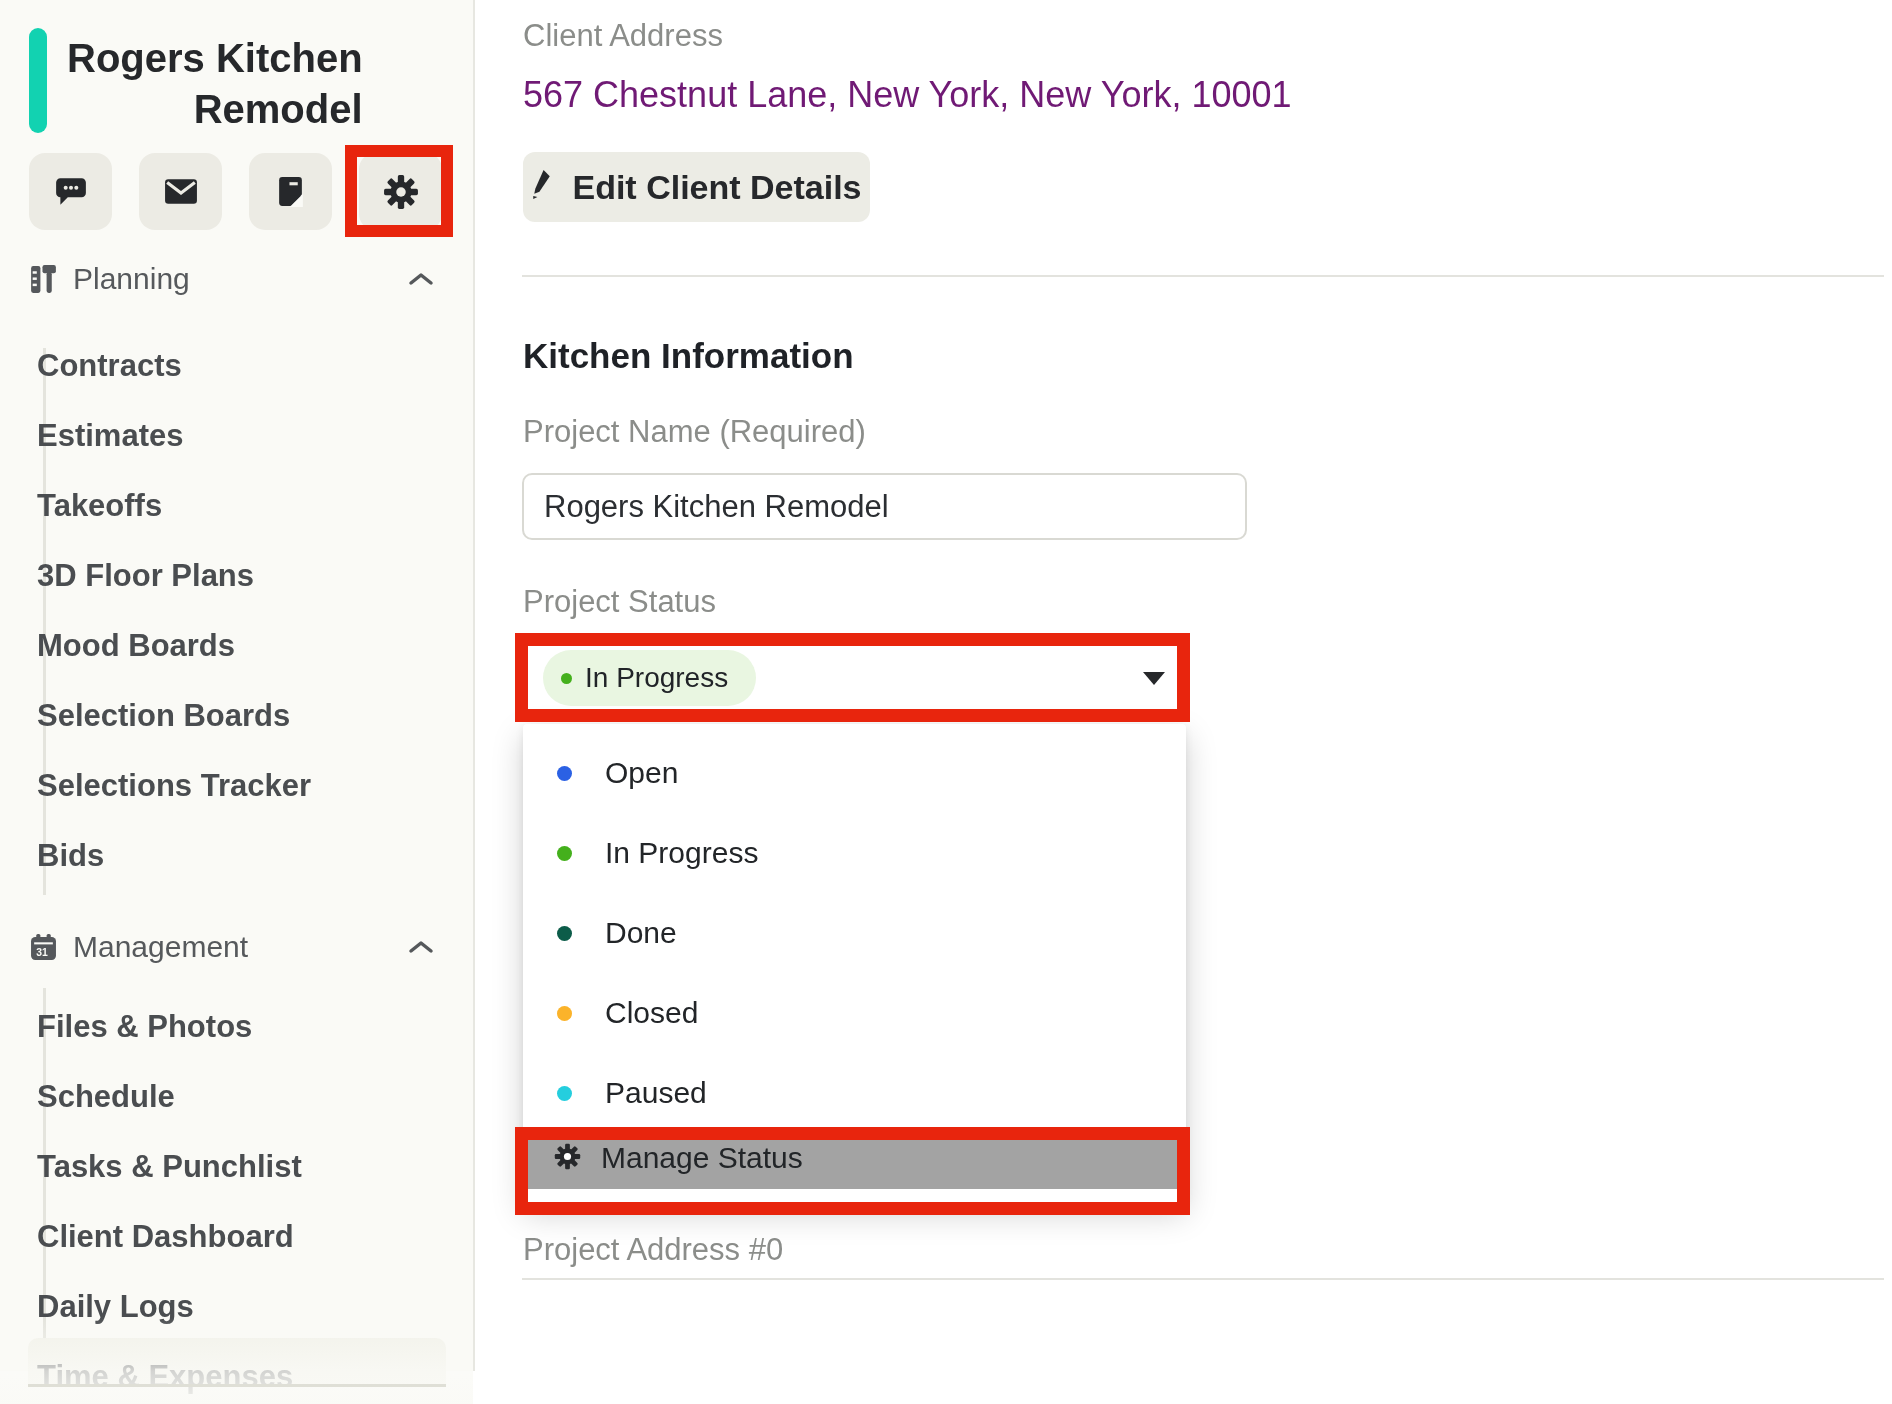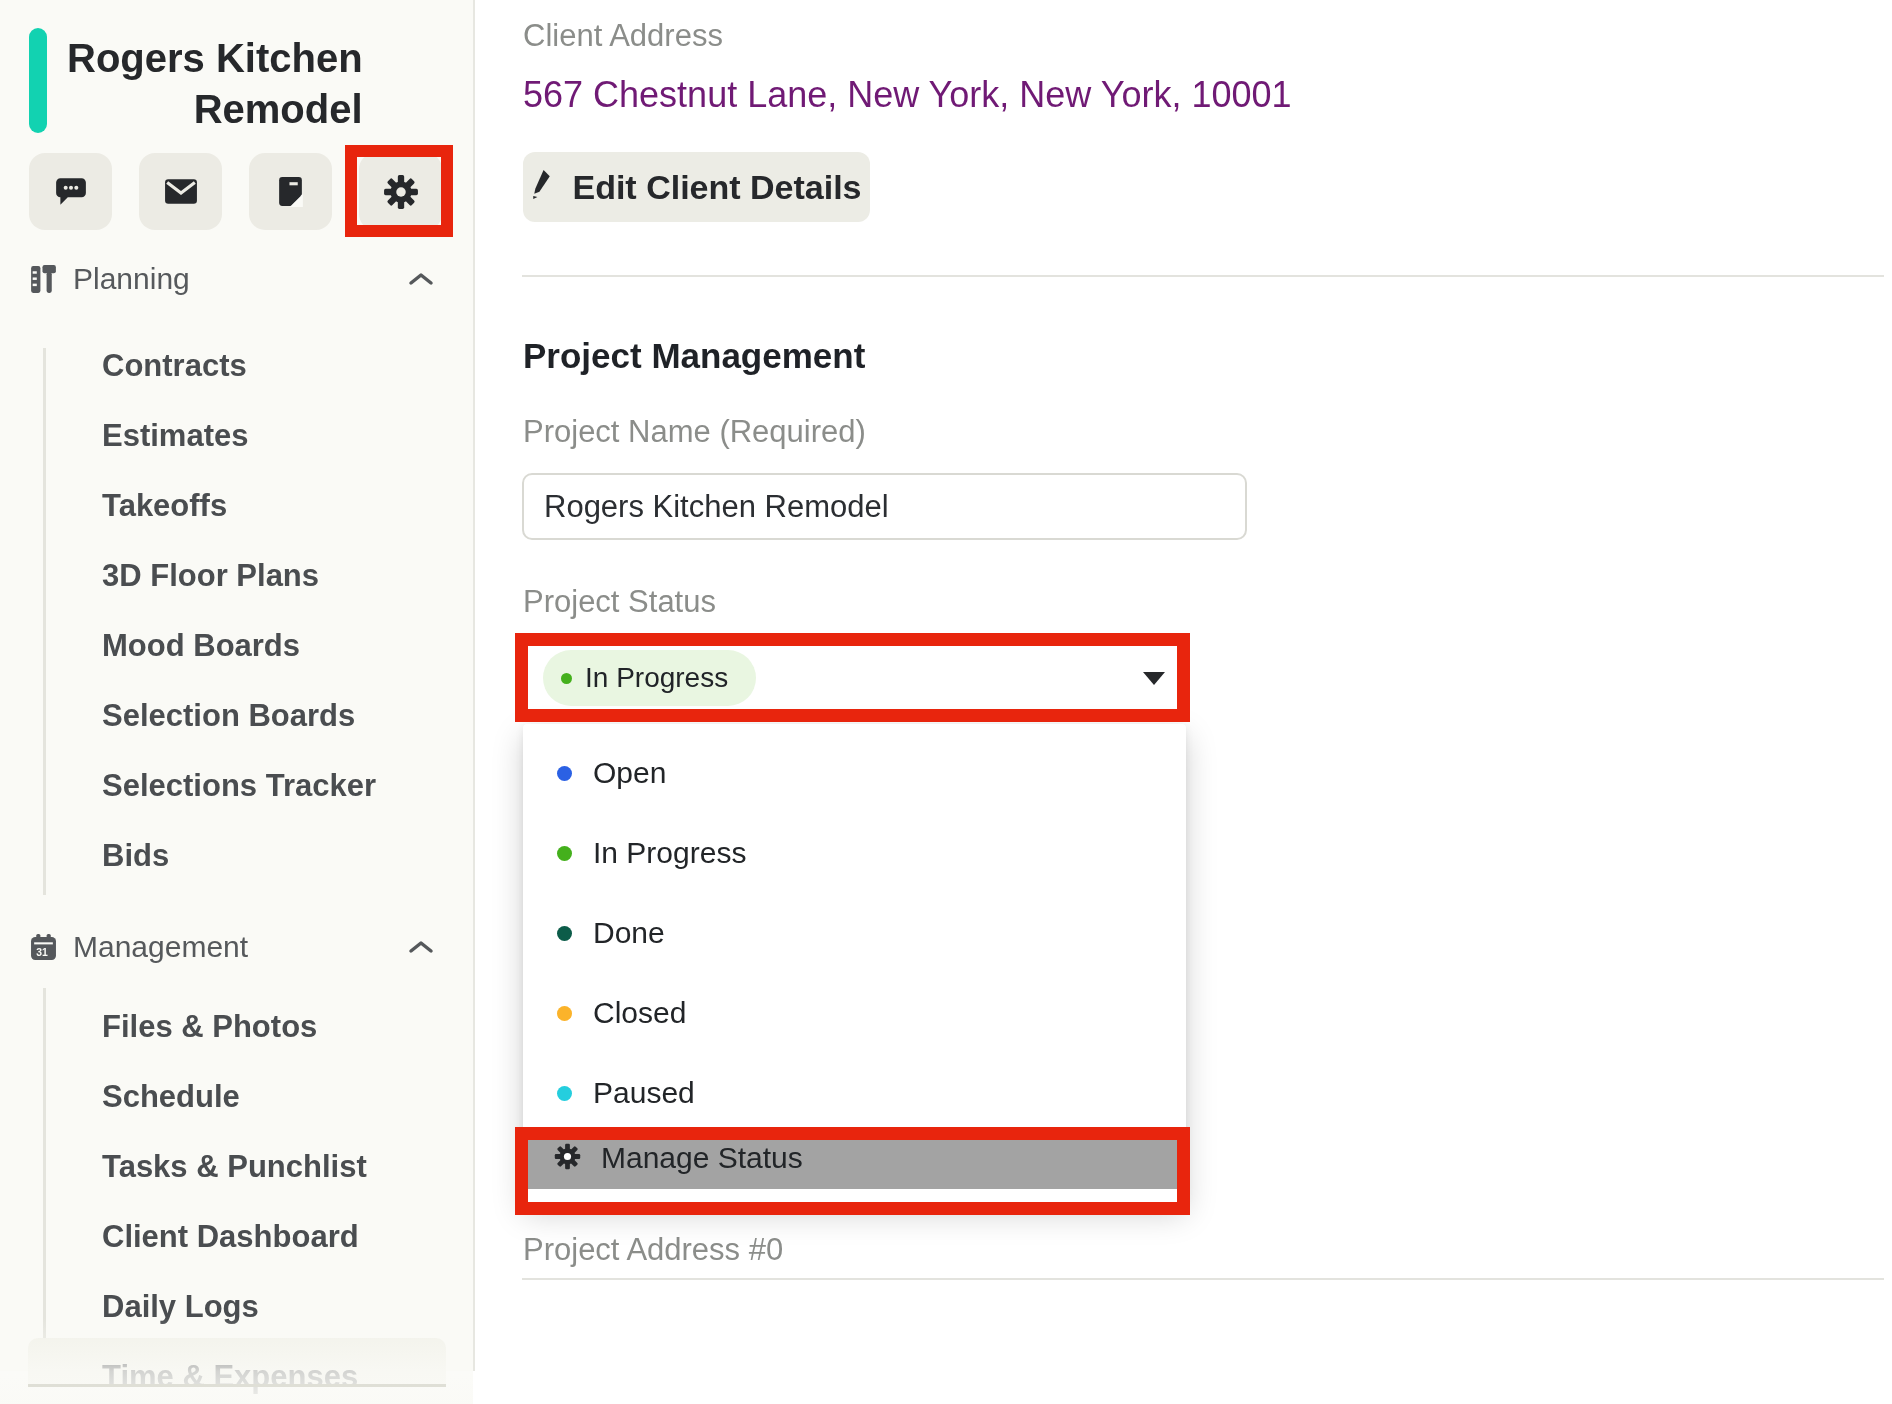--- a/index.html
+++ b/index.html
@@ -22,21 +22,21 @@
   .head-planning{top:258px;}
   .head-management{top:918px;margin-top:8px;}
 
   .guide{position:absolute;left:43px;width:3px;background:#e4e4dd;}
   .guide-planning{top:348px;height:547px;}
   .guide-management{top:988px;height:392px;}
 
   .nav-list{position:absolute;left:0;margin:0;padding:0;list-style:none;width:475px;}
   .list-planning{top:331px;}
   .list-management{top:992px;}
-  .nav-list li{height:70px;display:flex;align-items:center;padding-left:102px;box-sizing:border-box;
+  .nav-list li{height:70px;display:flex;align-items:center;padding-left:37px;box-sizing:border-box;
                font-size:31px;font-weight:600;color:#4a4d50;cursor:pointer;}
 
   .hover-rect{position:absolute;left:28px;top:1338px;width:418px;height:49px;background:#f1f1e9;
               border-radius:10px 10px 0 0;}
   .sidebar-fade{position:absolute;left:0;top:1318px;width:473px;height:86px;pointer-events:none;
     background:linear-gradient(to bottom, rgba(250,250,246,0) 0%, rgba(250,250,246,0.78) 62%, rgba(250,250,246,0.95) 100%);}
   .sidebar-bottom-line{position:absolute;left:28px;top:1384px;width:418px;height:3px;background:#dfdfd6;}
 
   
   .main{position:absolute;left:475px;top:0;right:0;bottom:0;background:#ffffff;}
@@ -59,21 +59,21 @@
   .status-select{position:absolute;left:40px;top:633px;width:675px;height:89px;background:#ffffff;cursor:pointer;}
   .pill{position:absolute;left:68px;top:650px;height:56px;border-radius:28px;background:#e9f6e1;
         display:inline-flex;align-items:center;gap:13px;padding:0 28px 0 18px;}
   .pill-dot{width:11px;height:11px;border-radius:50%;}
   .pill-label{font-size:28px;color:#212428;}
   .caret{position:absolute;left:668px;top:672px;width:0;height:0;border-left:11px solid transparent;
          border-right:11px solid transparent;border-top:13px solid #26282b;}
 
   .dropdown{position:absolute;left:48px;top:724px;width:663px;height:478px;background:#ffffff;border-radius:4px;
             box-shadow:0 12px 32px rgba(0,0,0,0.18), 0 3px 8px rgba(0,0,0,0.08);padding-top:9px;box-sizing:border-box;z-index:2;}
-  .option{height:80px;display:flex;align-items:center;gap:21px;padding-left:34px;cursor:pointer;}
+  .option{height:80px;display:flex;align-items:center;gap:33px;padding-left:34px;cursor:pointer;}
   .option-dot{width:15px;height:15px;border-radius:50%;flex:0 0 auto;}
   .option-label{font-size:30px;color:#222528;}
   .manage-row{position:absolute;left:5px;bottom:13px;width:650px;height:62px;background:#a3a3a3;
               display:flex;align-items:center;gap:20px;padding-left:26px;box-sizing:border-box;cursor:pointer;}
   .manage-label{font-size:30px;color:#222528;}
 
   .address-label{left:48px;top:1232px;}
 
   
   .annotation{position:absolute;border:13px solid #e8250d;box-sizing:border-box;pointer-events:none;z-index:5;}
@@ -241,21 +241,21 @@
         <svg width="21" height="31" viewBox="0 0 20 30">
           <polygon points="12,2 18,8 8,23 3,25 4,20" fill="#26282b"></polygon>
           <polygon points="2,27 6,28 2,30" fill="#26282b"></polygon>
         </svg>
       </span>
       <span>Edit Client Details</span>
     </button>
 
     <div class="divider divider-top"></div>
 
-    <h2 class="section-title" style="margin:0;">Project Management</h2>
+    <h2 class="section-title" style="margin:0;">Kitchen Information</h2>
 
     <div class="lbl name-label">Project Name (Required)</div>
     <input class="name-input" type="text" value="Rogers Kitchen Remodel" style="">
 
     <div class="lbl status-label">Project Status</div>
 
     <div class="status-select"></div>
     <span class="pill">
       <span class="pill-dot" style="background-color: rgb(68, 176, 28);"></span>
       <span class="pill-label">In Progress</span>

